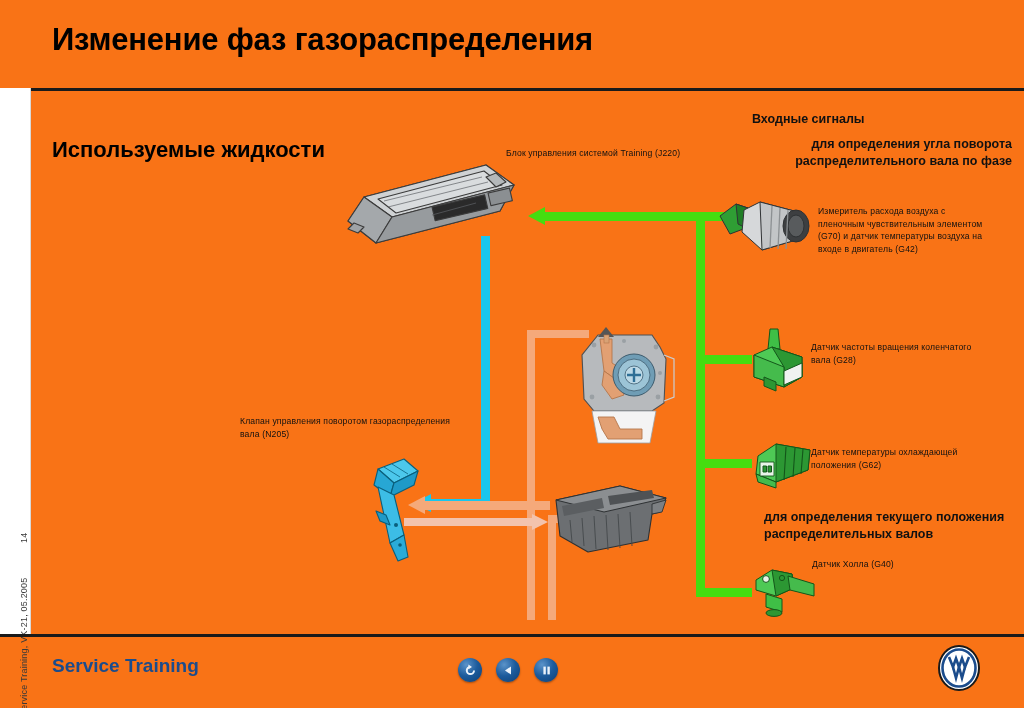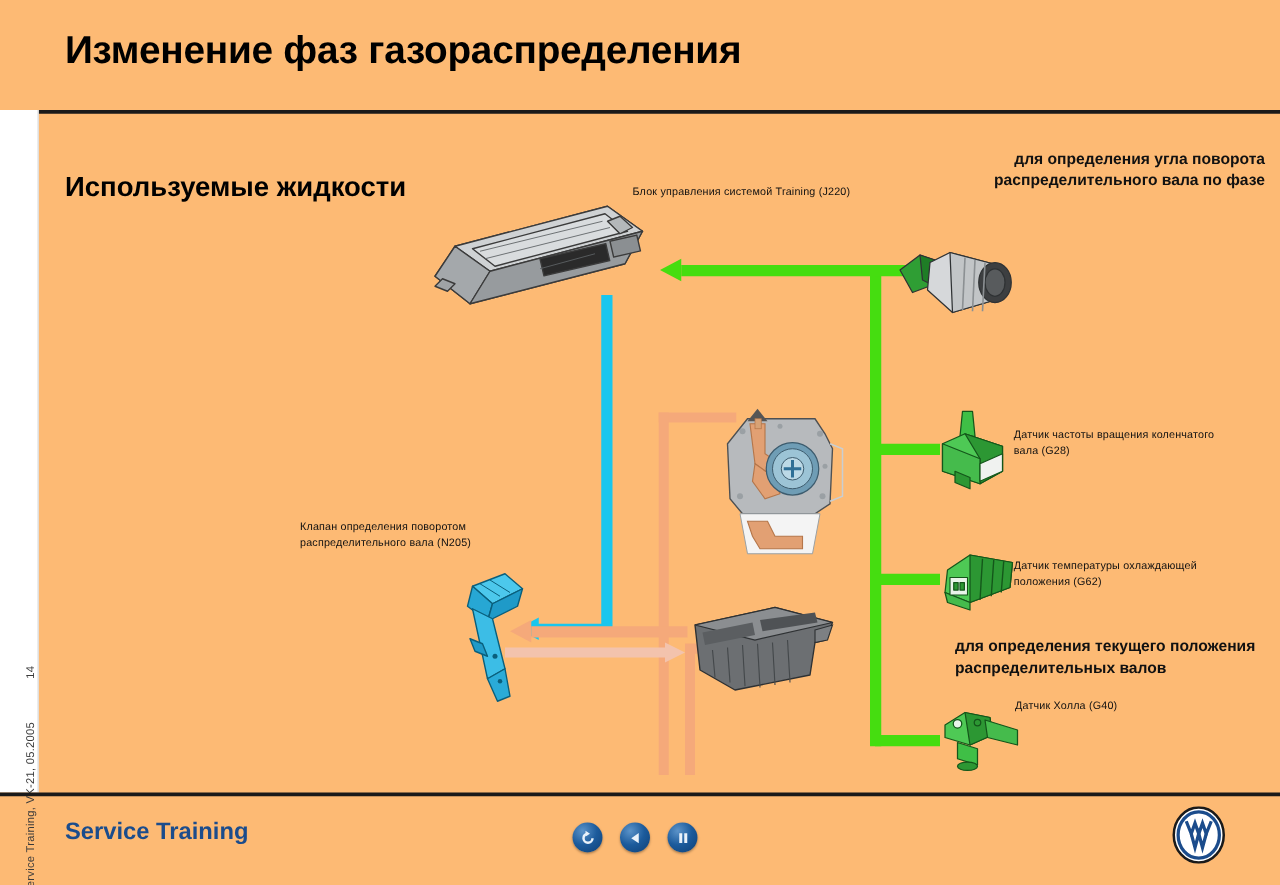--- a/index.html
+++ b/index.html
@@ -6,21 +6,21 @@
   html,body{margin:0;padding:0;background:#ffffff;}
   body{
     font-family:"Liberation Sans", sans-serif;
     color:#000;
     -webkit-font-smoothing:antialiased;
   }
   #slide{
     position:relative;
     width:1024px;
     height:708px;
-    background:#fdba74;
+    background:#f97316;
     overflow:hidden;
   }
 
   
   .header-title{
     position:absolute;
     left:52px; top:22px;
     font-size:31px;
     font-weight:bold;
     letter-spacing:-0.2px;
@@ -306,43 +306,45 @@
       <g fill="#0a5f7c">
         <circle cx="36" cy="68" r="2"></circle>
         <circle cx="40" cy="88" r="1.8"></circle>
       </g>
       <g stroke="#0a5f7c" stroke-width="0.8" fill="none">
         <line x1="24" y1="10" x2="40" y2="20"></line>
         <line x1="32" y1="7" x2="48" y2="17"></line>
       </g>
     </svg>
   </div>
-  <div class="cap cap-n205">Клапан определения поворотом распределительного вала (N205)</div>
+  <div class="cap cap-n205">Клапан управления поворотом газораспределения вала (N205)</div>
 
   <div class="h-block h-inputs">
+    <div>Входные сигналы</div>
     <div class="sub">для определения угла поворота распределительного вала по фазе</div>
   </div>
 
   <div class="sensor sensor-g70">
     <svg viewBox="0 0 96 62" width="96" height="62">
       <g stroke="#2f3234" stroke-width="1" stroke-linejoin="round">
         <path d="M4,22 L20,10 L32,14 L30,34 L14,40 Z" fill="#2f9e34"></path>
         <path d="M20,10 L32,14 L30,34 L22,30 Z" fill="#1f7d26"></path>
         <path d="M28,16 L44,8 L82,18 L80,46 L46,56 L26,38 Z" fill="#d6d8da"></path>
         <path d="M44,8 L82,18 L80,46 L46,56 Z" fill="#c2c5c7"></path>
         <ellipse cx="80" cy="32" rx="13" ry="16" fill="#3d3f41"></ellipse>
         <ellipse cx="80" cy="32" rx="8" ry="11" fill="#585b5d"></ellipse>
       </g>
       <g stroke="#8c9093" stroke-width="1.3" fill="none">
         <path d="M56,12 L54,54"></path>
         <path d="M64,14 L62,55"></path>
         <path d="M72,16 L70,55"></path>
       </g>
     </svg>
   </div>
+  <div class="cap cap-g70">Измеритель расхода воздуха с пленочным чувствительным элементом (G70) и датчик температуры воздуха на входе в двигатель (G42)</div>
 
   <div class="sensor sensor-g28">
     <svg viewBox="0 0 62 68" width="62" height="68">
       <g stroke="#14561a" stroke-width="1" stroke-linejoin="round">
         <path d="M20,2 L28,2 L30,22 L18,22 Z" fill="#3fbf46"></path>
         <path d="M4,28 L22,20 L52,30 L52,50 L34,60 L4,50 Z" fill="#4ec955"></path>
         <path d="M22,20 L52,30 L52,50 L34,60 L34,40 Z" fill="#2c9733"></path>
         <path d="M4,28 L34,40 L34,60 L4,50 Z" fill="#45bb4c"></path>
         <path d="M34,44 L52,36 L52,50 L34,58 Z" fill="#f0f2f0"></path>
         <path d="M14,50 L26,55 L26,64 L14,59 Z" fill="#2c9733"></path>

